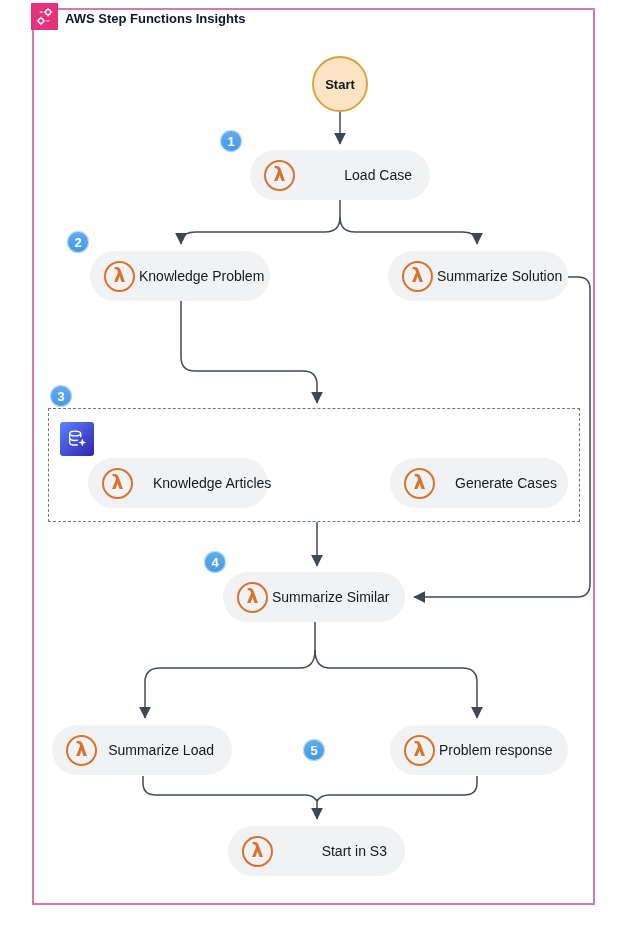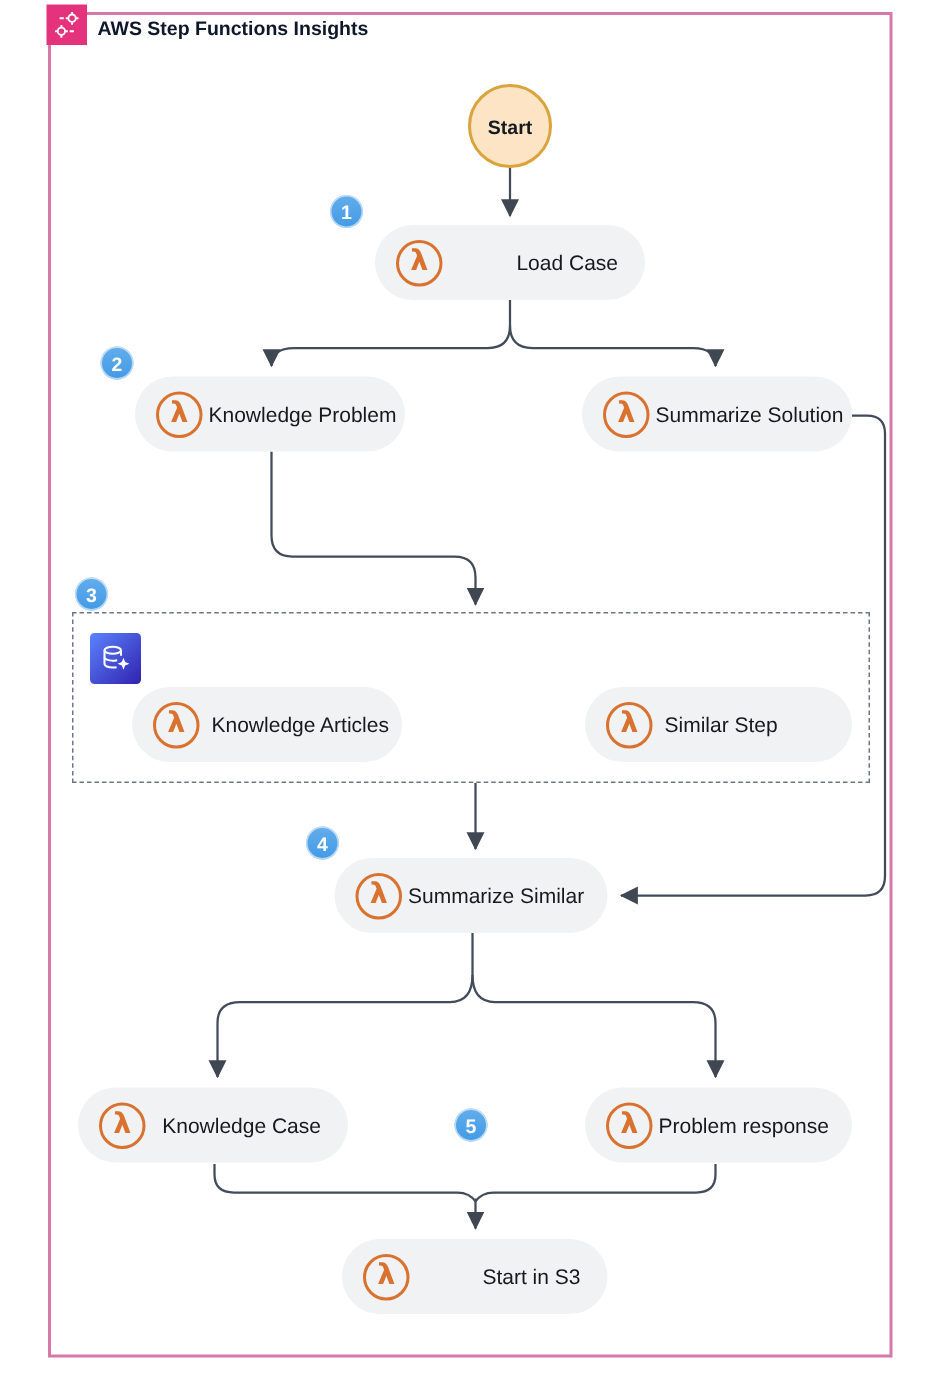--- a/index.html
+++ b/index.html
@@ -41,21 +41,21 @@
     font-size: 13px; font-weight: bold; color: #16191F;
   }
   .node {
     position: absolute; height: 50px; border-radius: 25px;
     background: #F1F2F3;
     display: flex; align-items: center;
     padding: 0 14px;
     font-size: 14px; color: #16191F;
   }
   .node .label { flex: 1; text-align: right; padding: 0 4px; white-space: nowrap; }
-  .node.left-label .label { text-align: left; padding-left: 8px; }
+  .node.left-label .label { text-align: left; padding-left: 20px; }
   .lambda {
     width: 31px; height: 31px; flex: 0 0 31px;
     border: 2px solid #D9722E; border-radius: 50%;
     color: #D9722E;
     display: flex; align-items: center; justify-content: center;
     font-size: 19px; font-weight: 600; line-height: 1;
     font-family: "DejaVu Sans", sans-serif;
     padding-bottom: 2px;
   }
   .badge {
@@ -161,31 +161,31 @@
   </svg>
 </div>
 
 <div class="node left-label" style="left:88px; top:458px; width:180px;">
   <span class="lambda">λ</span>
   <span class="label">Knowledge Articles</span>
 </div>
 
 <div class="node left-label" style="left:390px; top:458px; width:178px;">
   <span class="lambda">λ</span>
-  <span class="label">Similar Step</span>
+  <span class="label">Generate Cases</span>
 </div>
 
 <div class="node" style="left:223px; top:572px; width:182px;">
   <span class="lambda">λ</span>
   <span class="label">Summarize Similar</span>
 </div>
 
 <div class="node" style="left:52px; top:725px; width:180px;">
   <span class="lambda">λ</span>
-  <span class="label">Knowledge Case</span>
+  <span class="label">Summarize Load</span>
 </div>
 
 <div class="node" style="left:390px; top:725px; width:178px;">
   <span class="lambda">λ</span>
   <span class="label">Problem response</span>
 </div>
 
 <div class="node" style="left:228px; top:826px; width:177px;">
   <span class="lambda">λ</span>
   <span class="label">Start in S3</span>

